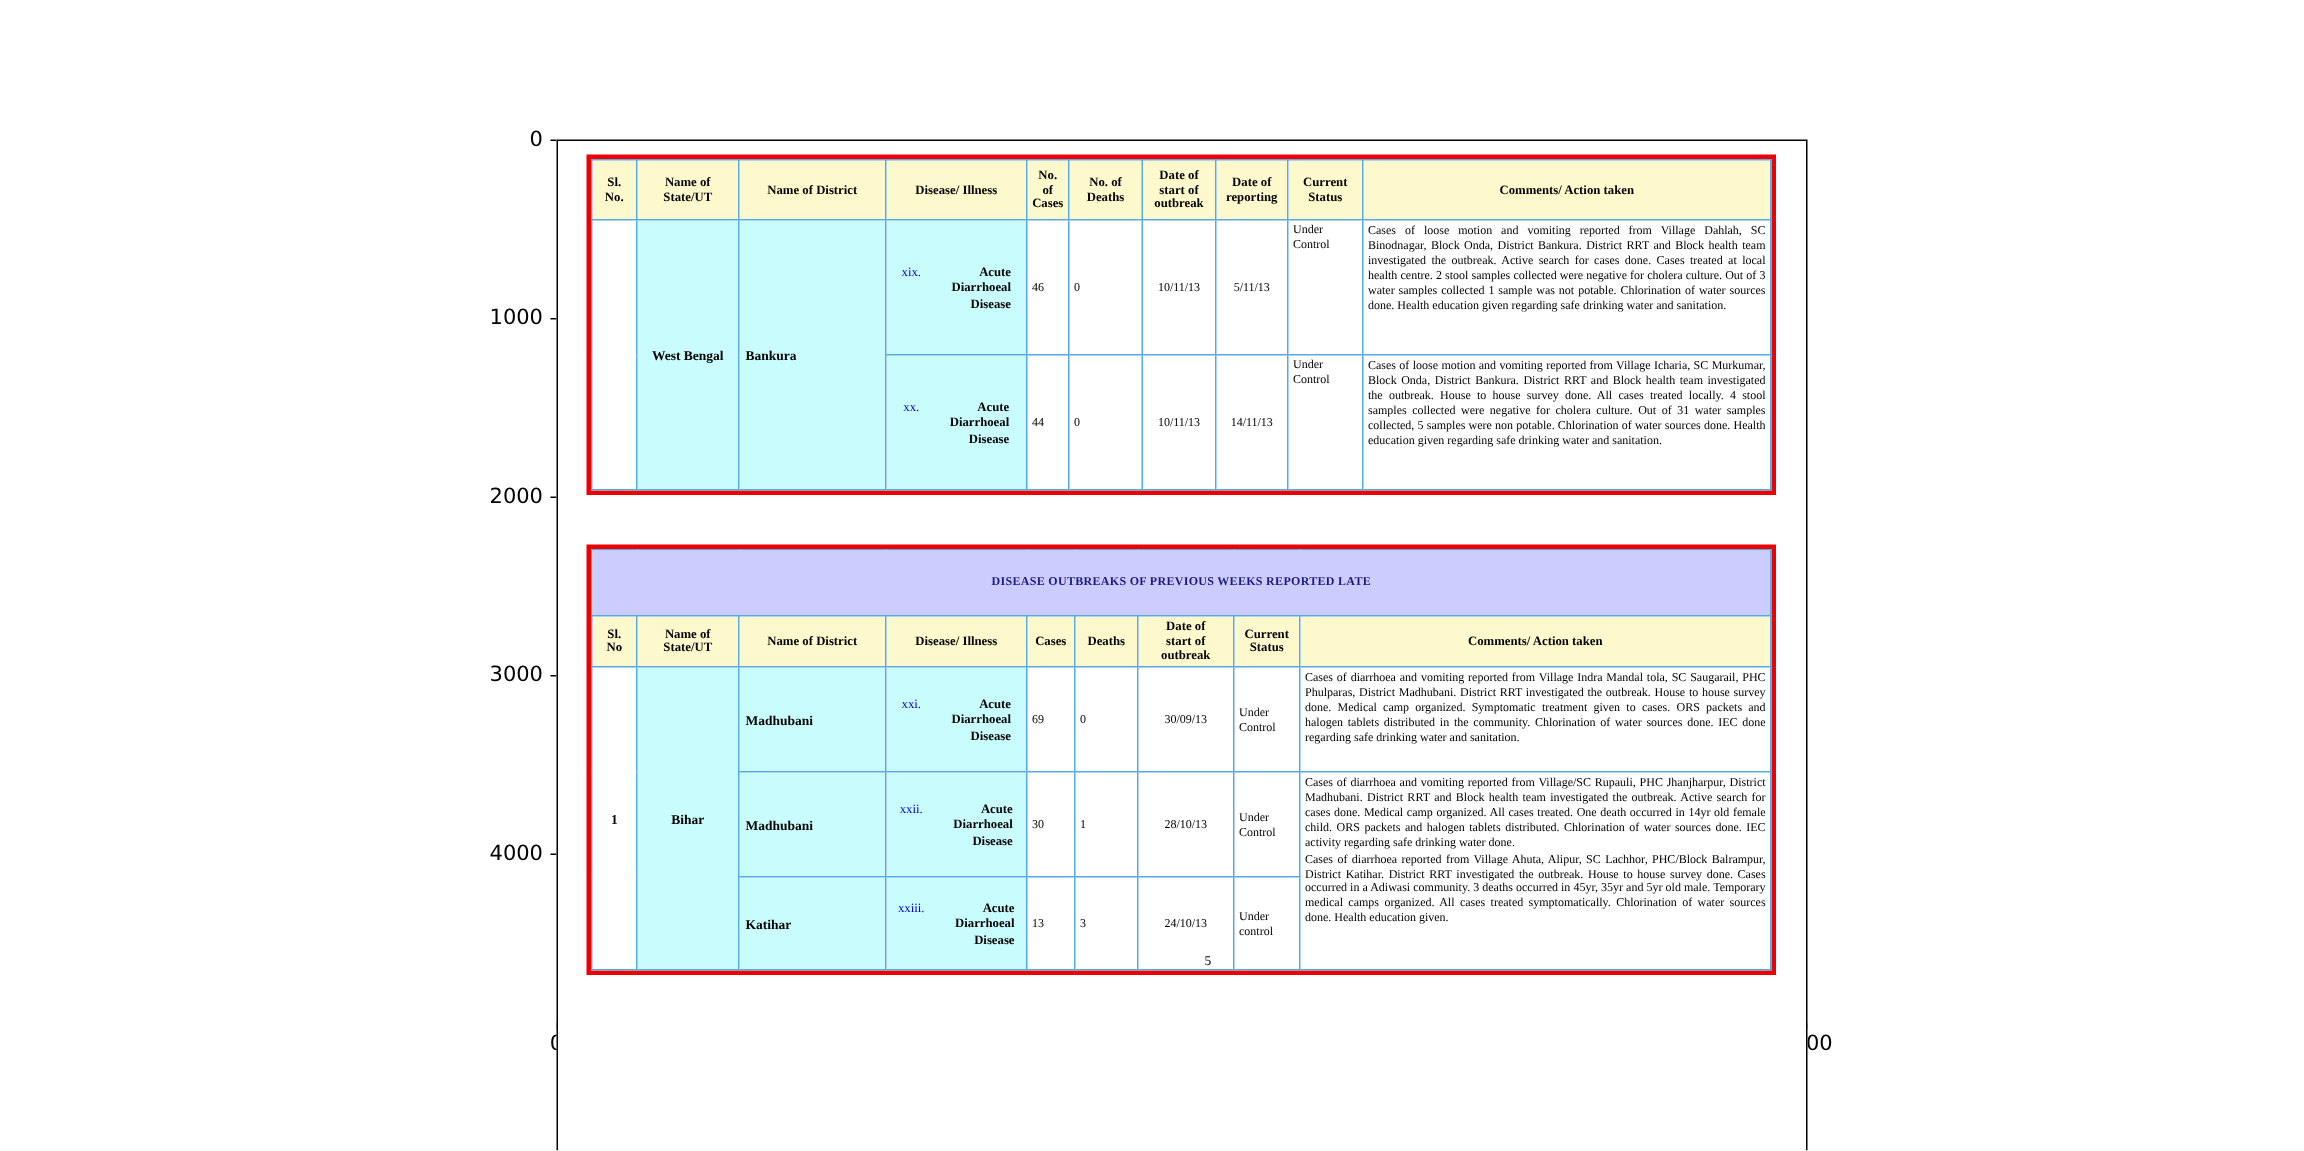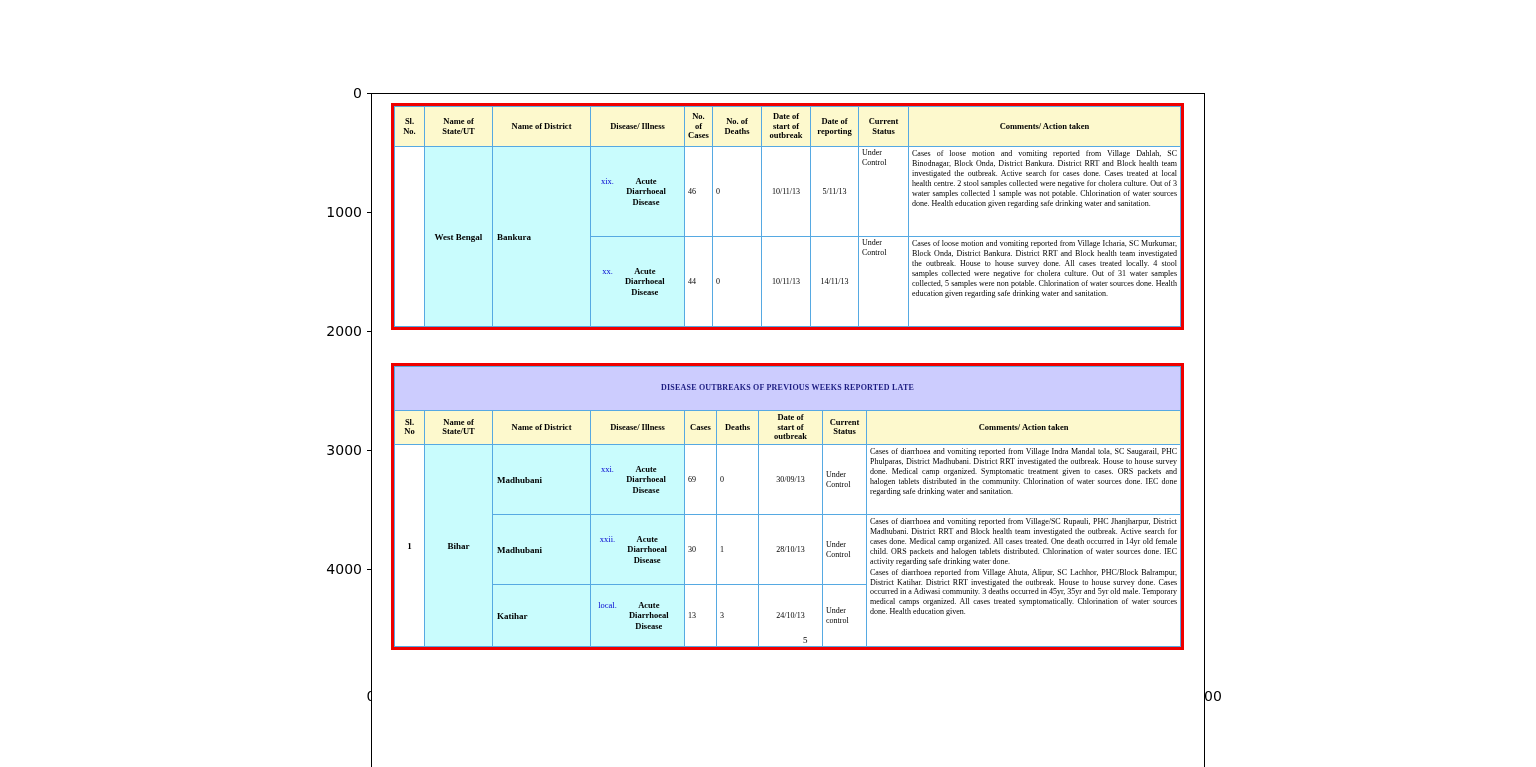--- a/index.html
+++ b/index.html
@@ -22,21 +22,21 @@
   th{background:#fdf9cd;font-size:8.5px;font-weight:bold;text-align:center;
      white-space:pre-line;line-height:1.15;vertical-align:middle;padding:2px 1px;}
   .cyan{background:#c9fcfd;}
   .t2title{background:#ccccfe;color:#1c1c80;font-weight:bold;font-size:8px;
            text-align:center;padding:17px 2px;line-height:1.1;letter-spacing:.2px;}
   .statecell{font-weight:bold;font-size:9px;text-align:center;}
   .distcell{font-weight:bold;font-size:9px;text-align:left;padding-left:4px;}
   .diseasecell{font-size:8.5px;}
   .disease-inner{display:flex;justify-content:center;gap:4px;}
   .roman{color:#0000d0;font-size:8.5px;flex:none;}
-  .dname{font-weight:bold;max-width:56px;text-align:center;line-height:1.25;}
+  .dname{font-weight:bold;max-width:56px;text-align:right;line-height:1.25;}
   .numcell{font-size:8px;text-align:left;}
   .datecell{font-size:8px;text-align:center;}
   .statuscell{font-size:8px;text-align:left;padding:1px 3px;line-height:1.25;}
   .status-top{vertical-align:top;}
   .comments{font-size:8px;text-align:justify;vertical-align:top;line-height:1.24;padding:2px 3px;margin-left:28px;}
   .comments p{margin:0 0 1px 0;}
   .slcell{font-size:9px;font-weight:bold;text-align:center;}
   .pagenum{position:absolute;font-size:9px;font-family:"Liberation Serif",serif;}
 </style>
 </head>
@@ -209,21 +209,21 @@
             <td class="statuscell">Under Control</td>
             <td rowspan="2" class="comments">
               <p>Cases of diarrhoea and vomiting reported from Village/SC Rupauli, PHC Jhanjharpur, District Madhubani. District RRT and Block health team investigated the outbreak. Active search for cases done. Medical camp organized. All cases treated. One death occurred in 14yr old female child. ORS packets and halogen tablets distributed. Chlorination of water sources done. IEC activity regarding safe drinking water done.</p>
               <p>Cases of diarrhoea reported from Village Ahuta, Alipur, SC Lachhor, PHC/Block Balrampur, District Katihar. District RRT investigated the outbreak. House to house survey done. Cases occurred in a Adiwasi community. 3 deaths occurred in 45yr, 35yr and 5yr old male. Temporary medical camps organized. All cases treated symptomatically. Chlorination of water sources done. Health education given.</p>
             </td>
           </tr>
           <tr style="height:62px">
             <td class="cyan distcell">Katihar</td>
             <td class="cyan diseasecell">
               <div class="disease-inner">
-                <span class="roman">local.</span>
+                <span class="roman">xxiii.</span>
                 <span class="dname">Acute Diarrhoeal Disease</span>
               </div>
             </td>
             <td class="numcell">13</td>
             <td class="numcell">3</td>
             <td class="datecell">24/10/13</td>
             <td class="statuscell">Under control</td>
           </tr>
         </tbody>
           </table>

